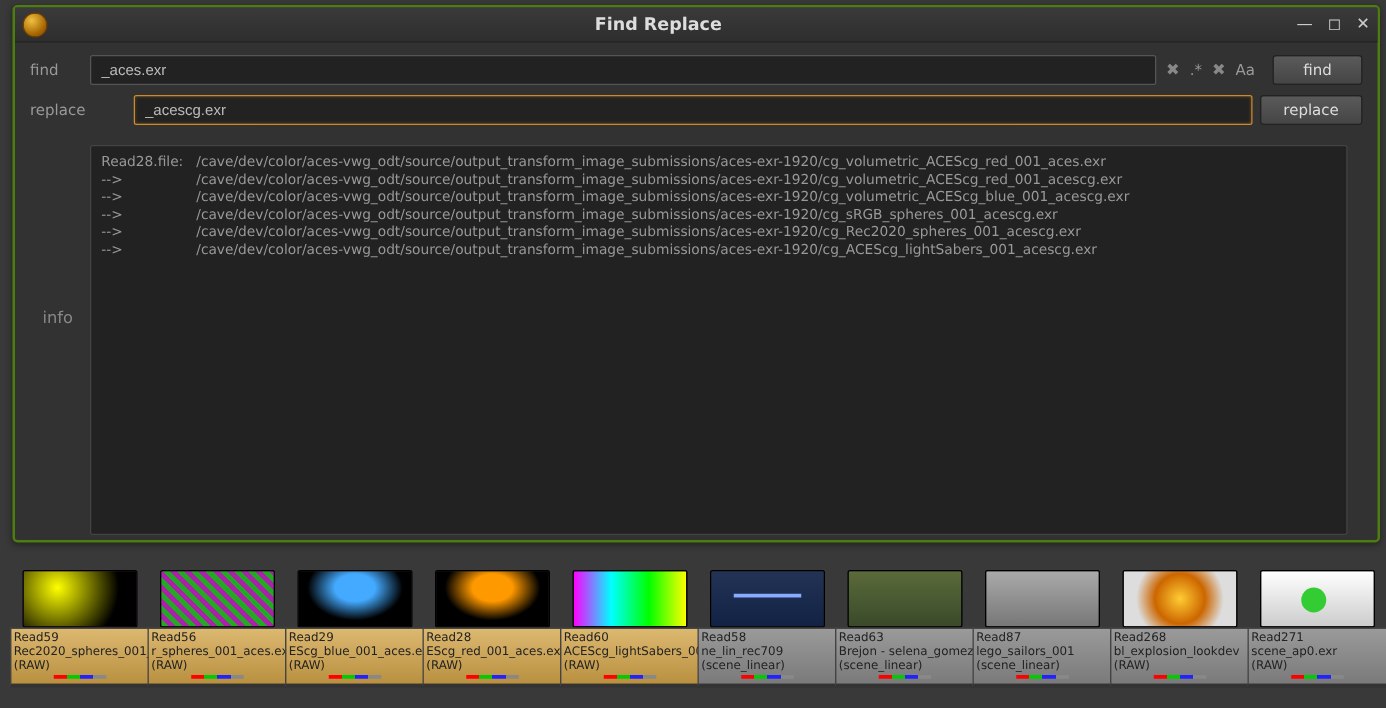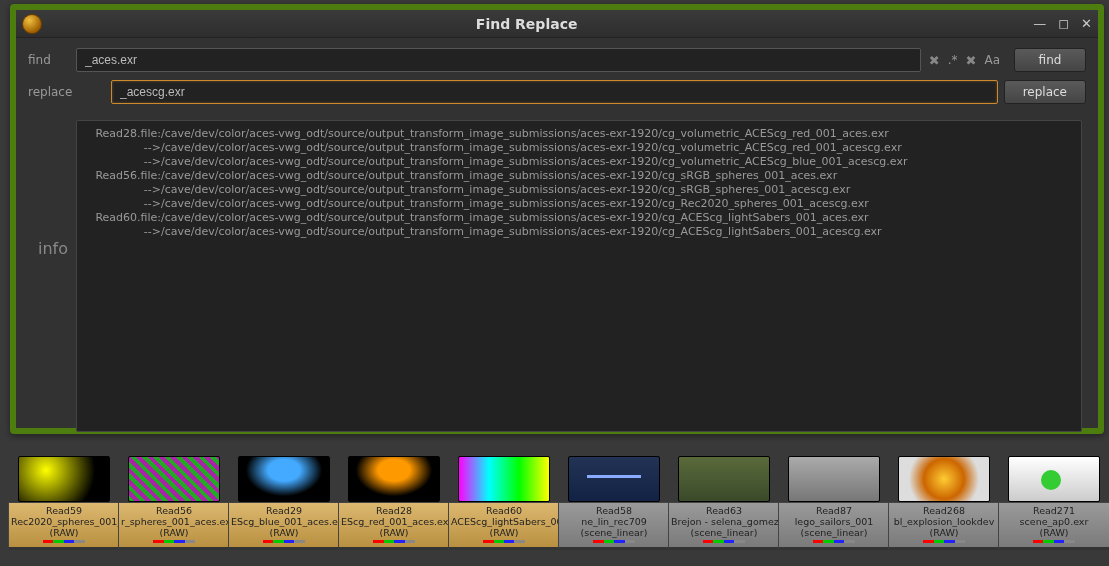--- a/index.html
+++ b/index.html
@@ -12,21 +12,21 @@
     overflow: hidden;
     position: relative;
   }
   .window {
     position: absolute;
     left: 10px; top: 4px;
     width: 1094px;
     height: 430px;
     background: #323232;
     border-radius: 4px;
-    border: 6px solid #4d7c0f;
+    border: 2px solid #4d7c0f;
     box-shadow: 0 2px 6px rgba(0,0,0,0.4);
   }
   .titlebar {
     height: 28px;
     background: linear-gradient(#3a3a3a,#2e2e2e);
     display: flex;
     align-items: center;
     padding: 0 6px;
     border-bottom: 1px solid #222;
   }
@@ -72,52 +72,51 @@
     font-size:12px;
     border-radius:3px;
     cursor:pointer;
     min-width:72px;
     text-align:center;
     line-height:22px;
   }
   .opt-icons { display:flex; align-items:center; gap:4px; color:#999; font-size:12px; margin-right:6px;}
   .opt-icons span { padding:0 2px; }
   .x-mark { color:#888; font-size:13px;}
-  .info-label { position:absolute; left:22px; bottom:170px; color:#888; font-size:16px;}
+  .info-label { position:absolute; left:22px; bottom:170px; color:#888; font-size:13px;}
   .results {
     margin: 2px 12px 8px 60px;
     width: 1006px;
     height: 312px;
     background:#222;
     border:1px solid #444;
     border-radius:2px;
     padding:6px 8px;
     font-size:11px;
     color:#999;
     line-height:14px;
     font-family: "DejaVu Sans", sans-serif;
     overflow:hidden;
   }
   .results .res-row { display:flex; white-space:pre; }
-  .results .key { width:76px; display:inline-block;text-align:right; }
+  .results .key { width:76px; display:inline-block; }
   .results .path { color:#999; }
   
   .nodestrip {
     position:absolute;
     left:0; top:456px;
     width:1109px; height:110px;
     display:flex;
     gap:18px;
     padding:0 18px;
     align-items:flex-start;
   }
   .node {
     width: 92px;
     position:relative;
-    text-align:center;
   }
   .thumb {
     width:92px; height:46px;
     background:#555;
     border:1px solid #000;
     border-radius:2px;
     position:relative;
     margin-bottom:0;
   }
   .labelbox {
@@ -189,24 +188,22 @@
         <input class="txt focused" value="_acescg.exr" style="">
         <div class="btn">replace</div>
       </div>
     </div>
   </div>
 
   <div class="results" id="results">
       <div class="res-row"><span class="key">Read28.file:</span><span class="path">/cave/dev/color/aces-vwg_odt/source/output_transform_image_submissions/aces-exr-1920/cg_volumetric_ACEScg_red_001_aces.exr</span></div>
       <div class="res-row"><span class="key">--&gt;</span><span class="path">/cave/dev/color/aces-vwg_odt/source/output_transform_image_submissions/aces-exr-1920/cg_volumetric_ACEScg_red_001_acescg.exr</span></div>
       <div class="res-row"><span class="key">--&gt;</span><span class="path">/cave/dev/color/aces-vwg_odt/source/output_transform_image_submissions/aces-exr-1920/cg_volumetric_ACEScg_blue_001_acescg.exr</span></div>
-      <div class="res-row"><span class="key">Read56.file:</span><span class="path">/cave/dev/color/aces-vwg_odt/source/output_transform_image_submissions/aces-exr-1920/cg_sRGB_spheres_001_aces.exr</span></div>
       <div class="res-row"><span class="key">--&gt;</span><span class="path">/cave/dev/color/aces-vwg_odt/source/output_transform_image_submissions/aces-exr-1920/cg_sRGB_spheres_001_acescg.exr</span></div>
       <div class="res-row"><span class="key">--&gt;</span><span class="path">/cave/dev/color/aces-vwg_odt/source/output_transform_image_submissions/aces-exr-1920/cg_Rec2020_spheres_001_acescg.exr</span></div>
-      <div class="res-row"><span class="key">Read60.file:</span><span class="path">/cave/dev/color/aces-vwg_odt/source/output_transform_image_submissions/aces-exr-1920/cg_ACEScg_lightSabers_001_aces.exr</span></div>
       <div class="res-row"><span class="key">--&gt;</span><span class="path">/cave/dev/color/aces-vwg_odt/source/output_transform_image_submissions/aces-exr-1920/cg_ACEScg_lightSabers_001_acescg.exr</span></div>
     </div>
 
   <div class="info-label">info</div>
 </div>
 
 <div class="nodestrip" id="nodestrip">
     <div class="node">
       <div class="thumb th-spheres-a"></div>
       <div class="labelbox highlight">

